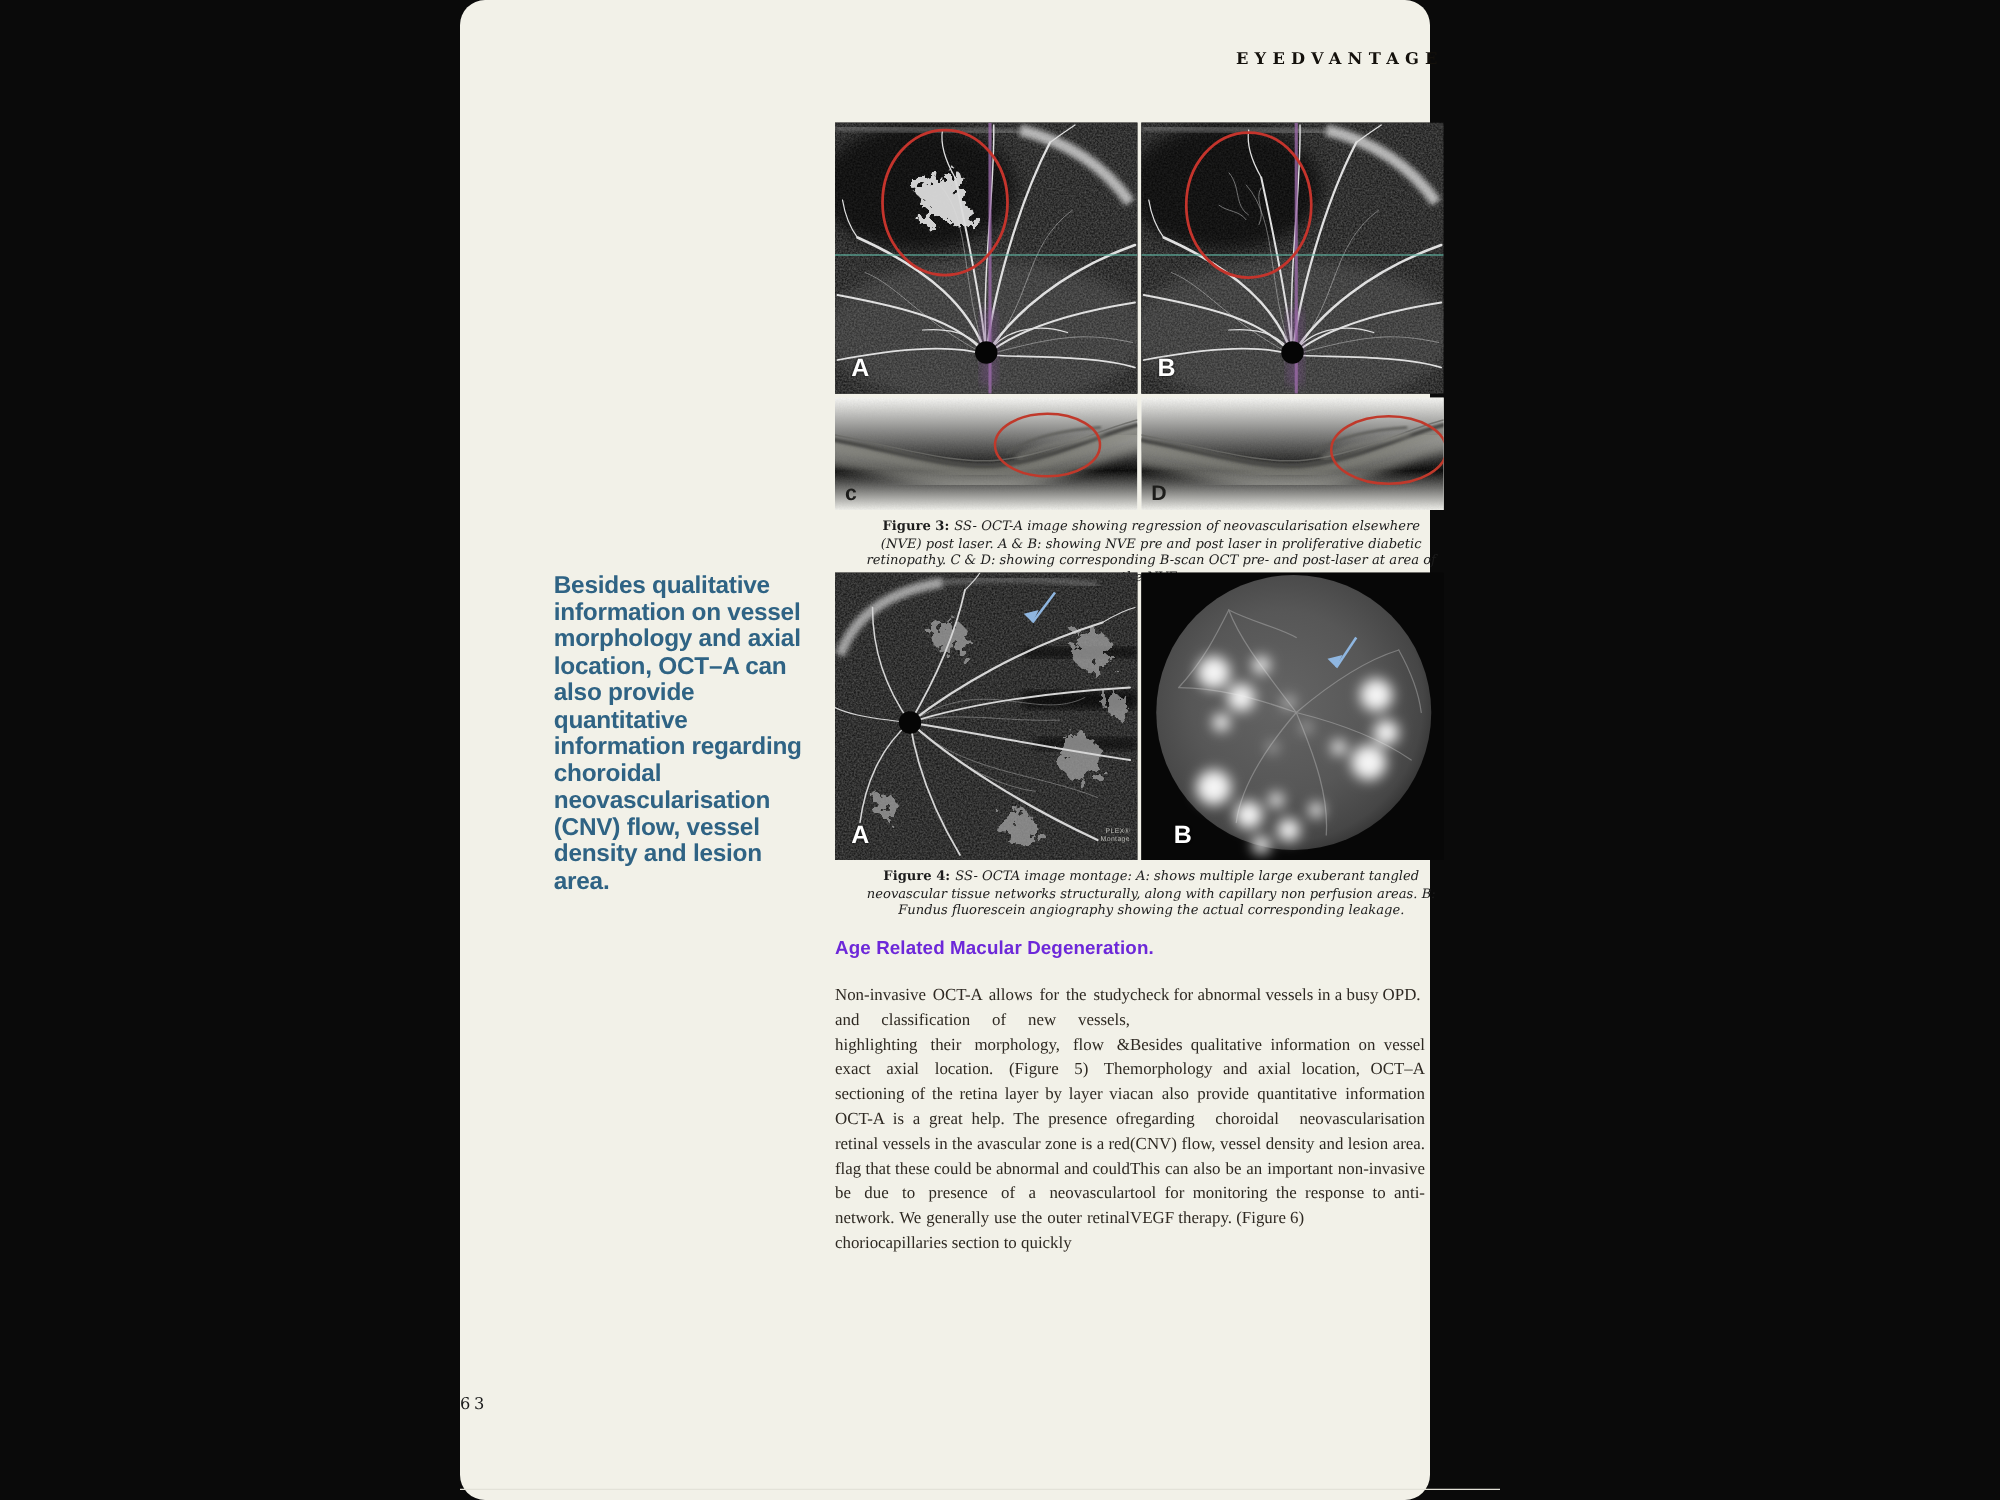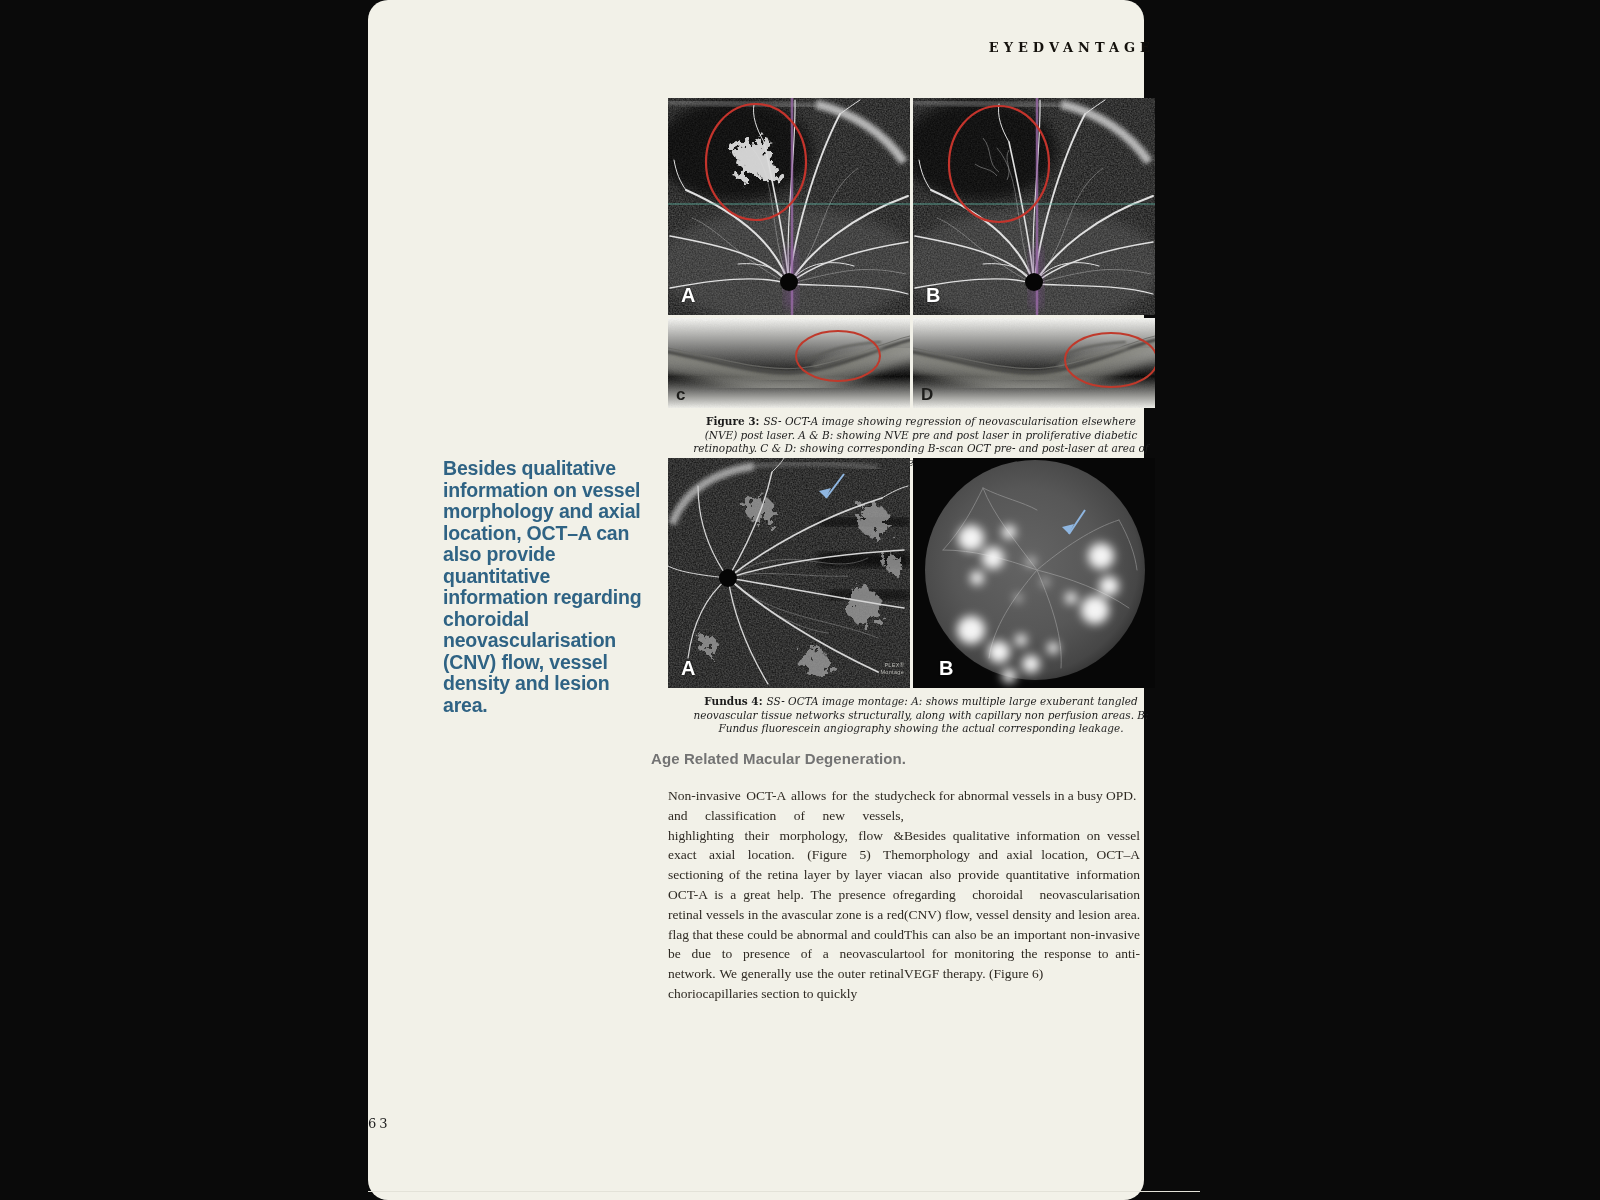--- a/index.html
+++ b/index.html
@@ -27,22 +27,22 @@
     text-align:right;white-space:pre-line;letter-spacing:.3px;}
 
   .fig-caption{margin-top:7px;text-align:center;font-family:"DejaVu Serif",serif;font-style:italic;
     font-size:10.5px;line-height:13.5px;color:#1c1c1c;padding:0 4px;margin-left:19px;}
   .fig-caption .figlabel{font-style:normal;font-weight:700;margin-right:4px;}
 
   .pull-quote{position:absolute;left:75px;top:458px;width:200px;
     font-family:"Liberation Sans",sans-serif;font-weight:700;font-size:19.5px;line-height:21.5px;
     color:#2f6384;letter-spacing:-.2px;}
 
-  .section-heading{position:absolute;left:283px;top:750px;
-    font:700 15px "Liberation Sans",sans-serif;color:#737373;letter-spacing:.1px;text-align:right;}
+  .section-heading{position:absolute;left:300px;top:750px;
+    font:700 15px "Liberation Sans",sans-serif;color:#6d28d9;letter-spacing:.1px;text-align:right;}
 
   .cols{position:absolute;left:300px;top:786px;width:487px;display:flex;}
   .col{width:236px;font-family:"Liberation Serif",serif;font-size:13.5px;line-height:19.8px;
     text-align:justify;color:#2e2922;}
   .col p{margin:0 0 19.8px 0;}
 
   .page-number{position:absolute;left:0;top:1116px;width:832px;text-align:left;
     font-family:"DejaVu Serif",serif;font-size:13px;letter-spacing:3px;color:#1c1c1c;}
   .footer-rule{position:absolute;left:0;top:1191px;width:832px;height:1px;background:#e3e2d8;}
 </style>
@@ -289,21 +289,21 @@
           </g>
           <g>
             <line x1="172" y1="52" x2="156" y2="76" stroke="#8fb6e0" stroke-width="2"></line>
             <polygon points="156,76 161,66 149,69" fill="#8fb6e0"></polygon>
           </g>
         </svg>
         <span class="panel-letter" style="left:26px">B</span>
       </div>
     </div>
     <div class="fig-caption">
-      <span class="figlabel">Fundus 4:</span><span>SS- OCTA image montage: A: shows multiple large exuberant tangled neovascular tissue networks structurally, along with capillary non perfusion areas. B: Fundus fluorescein angiography showing the actual corresponding leakage.</span>
+      <span class="figlabel">Figure 4:</span><span>SS- OCTA image montage: A: shows multiple large exuberant tangled neovascular tissue networks structurally, along with capillary non perfusion areas. B: Fundus fluorescein angiography showing the actual corresponding leakage.</span>
     </div>
   </div>
 
   <div class="section-heading">Age Related Macular Degeneration.</div>
 
   <div class="cols">
     <div class="col">
       <p>Non-invasive OCT-A allows for the study and classification of new vessels, highlighting their morphology, flow &amp; exact axial location. (Figure 5) The sectioning of the retina layer by layer via OCT-A is a great help. The presence of retinal vessels in the avascular zone is a red flag that these could be abnormal and could be due to presence of a neovascular network. We generally use the outer retinal choriocapillaries section to quickly</p>
     </div>
     <div class="col">

